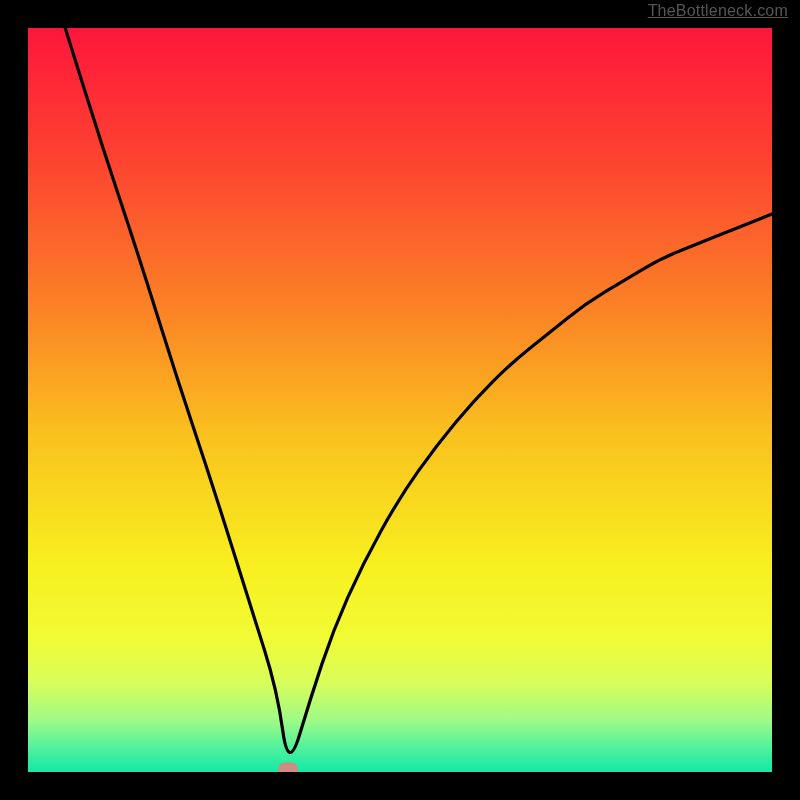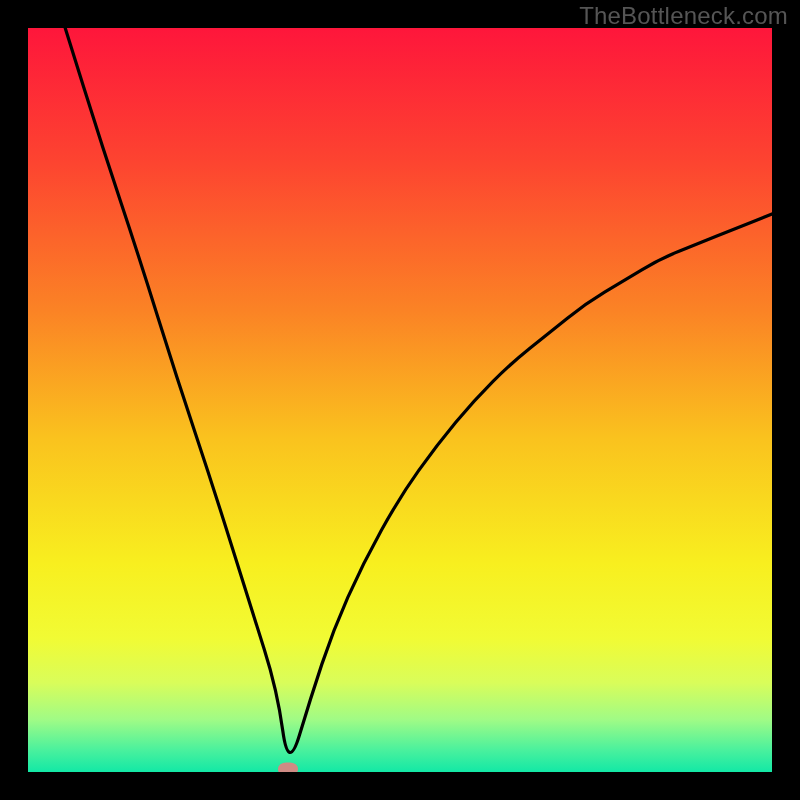--- a/index.html
+++ b/index.html
@@ -15,25 +15,26 @@
     position: relative;
     width: 800px;
     height: 800px;
     background: #000;
   }
   .watermark {
     position: absolute;
     top: 2px;
     right: 12px;
     color: #555;
-    font-size: 24px;
+    font-size: 16px;
     letter-spacing: 0.2px;
     font-weight: 400;
     z-index: 5;
     user-select: none;
+    text-decoration: underline;
   }
   .plot {
     position: absolute;
     left: 28px;
     top: 28px;
     width: 744px;
     height: 744px;
     overflow: hidden;
   }
   .plot svg {

